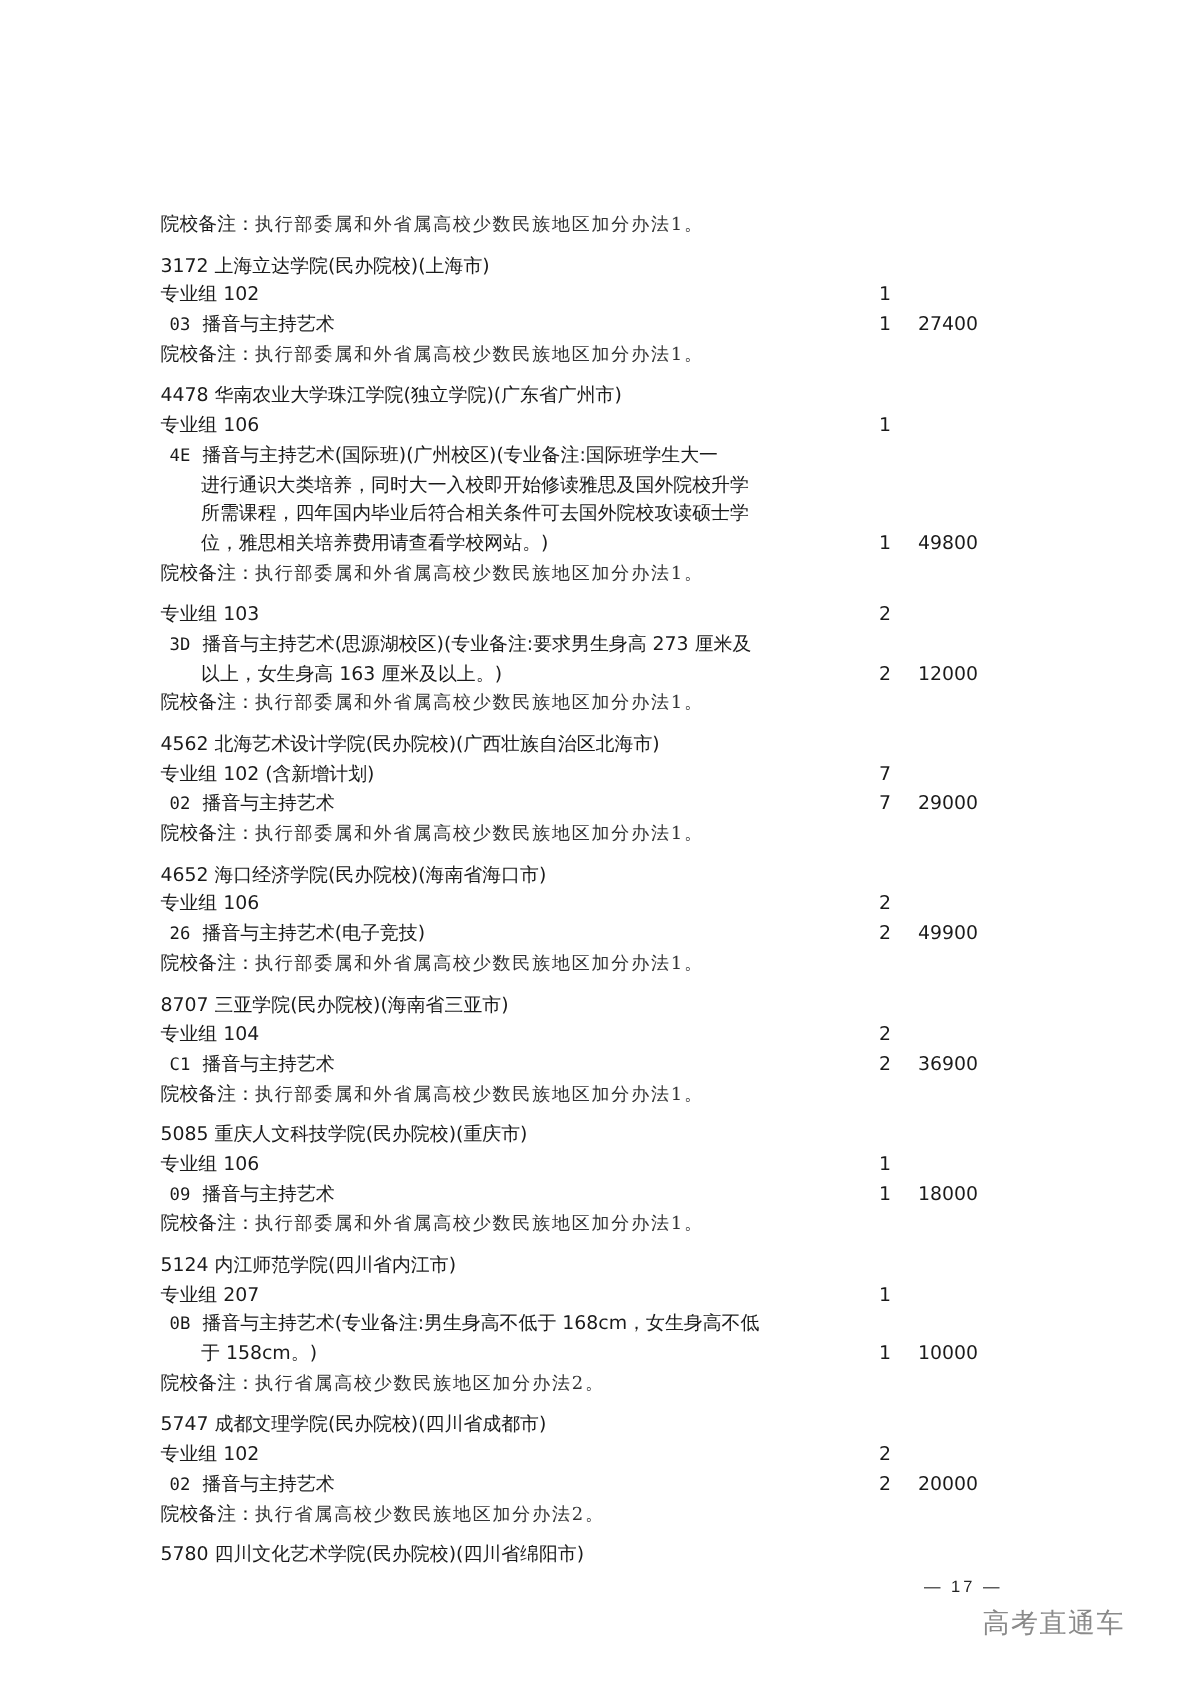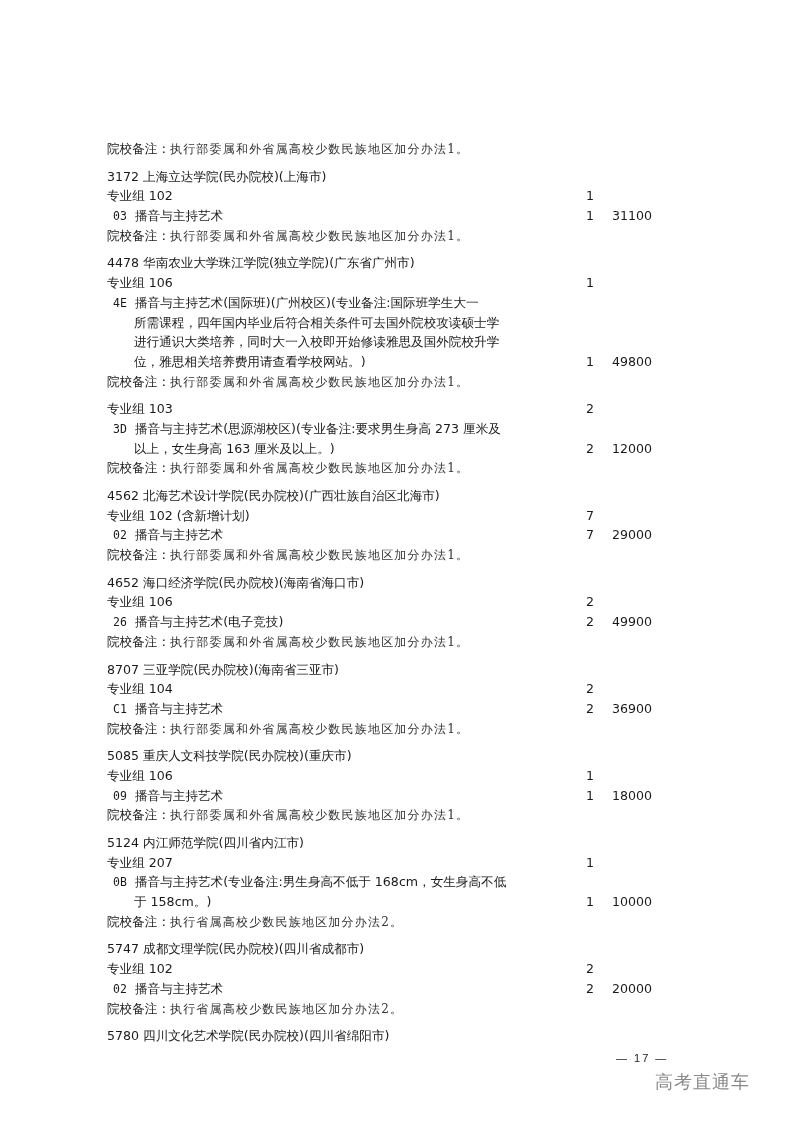--- a/index.html
+++ b/index.html
@@ -24,30 +24,30 @@
 <body>
 
 <div class="page">
   <div class="content" id="content">
     <div class="line note"><span class="lbl">院校备注：</span><span>执行部委属和外省属高校少数民族地区加分办法1。</span></div>
     <div class="gap"></div>
     <div id="schools">
         <div class="entry">
           <div class="line">3172  上海立达学院(民办院校)(上海市)</div>
           <div class="line"><span>专业组 102</span><span class="num">1</span></div>
-          <div class="line major"><span class="code">03</span><span>播音与主持艺术</span><span class="num">1</span><span class="fee">31100</span></div>
+          <div class="line major"><span class="code">03</span><span>播音与主持艺术</span><span class="num">1</span><span class="fee">27400</span></div>
           <div class="line note"><span class="lbl">院校备注：</span><span>执行部委属和外省属高校少数民族地区加分办法1。</span></div>
           <div class="gap"></div>
         </div>
         <div class="entry">
           <div class="line">4478  华南农业大学珠江学院(独立学院)(广东省广州市)</div>
           <div class="line"><span>专业组 106</span><span class="num">1</span></div>
           <div class="line major"><span class="code">4E</span><span>播音与主持艺术(国际班)(广州校区)(专业备注:国际班学生大一</span></div>
+          <div class="line cont"><span>进行通识大类培养，同时大一入校即开始修读雅思及国外院校升学</span></div>
           <div class="line cont"><span>所需课程，四年国内毕业后符合相关条件可去国外院校攻读硕士学</span></div>
-          <div class="line cont"><span>进行通识大类培养，同时大一入校即开始修读雅思及国外院校升学</span></div>
           <div class="line cont"><span>位，雅思相关培养费用请查看学校网站。)</span><span class="num">1</span><span class="fee">49800</span></div>
           <div class="line note"><span class="lbl">院校备注：</span><span>执行部委属和外省属高校少数民族地区加分办法1。</span></div>
           <div class="gap"></div>
         </div>
         <div class="entry">
           <div class="line"><span>专业组 103</span><span class="num">2</span></div>
           <div class="line major"><span class="code">3D</span><span>播音与主持艺术(思源湖校区)(专业备注:要求男生身高 273 厘米及</span></div>
           <div class="line cont"><span>以上，女生身高 163 厘米及以上。)</span><span class="num">2</span><span class="fee">12000</span></div>
           <div class="line note"><span class="lbl">院校备注：</span><span>执行部委属和外省属高校少数民族地区加分办法1。</span></div>
           <div class="gap"></div>

